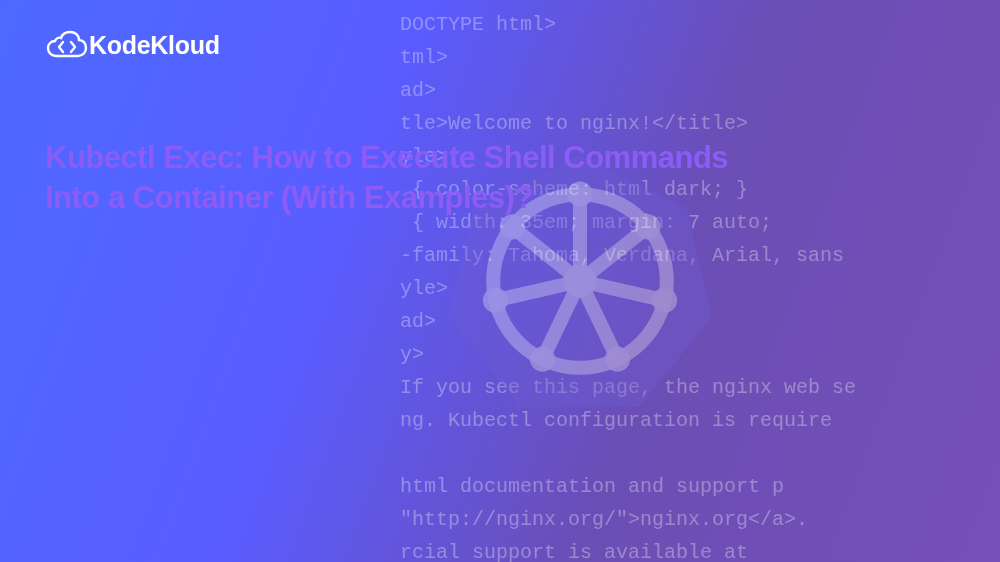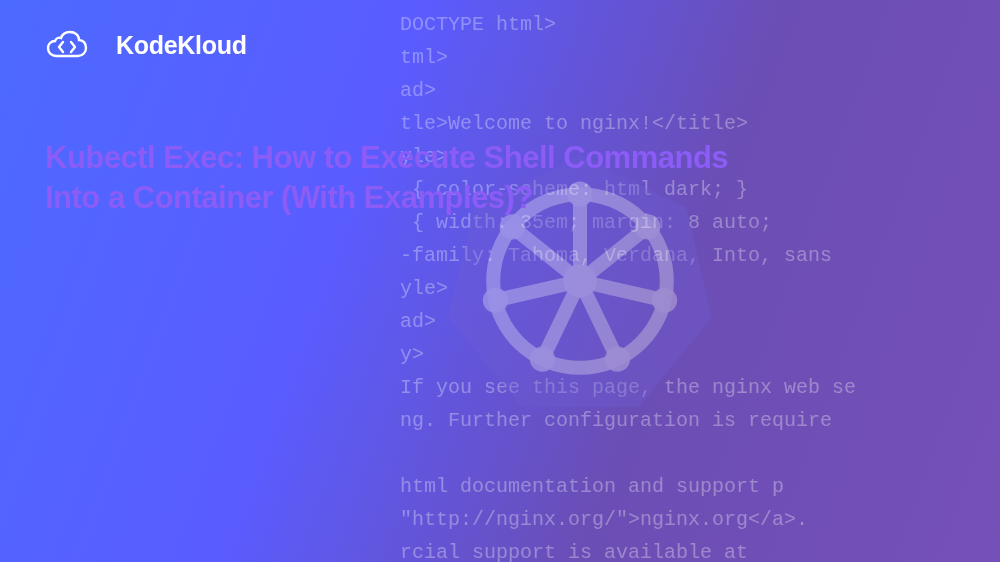--- a/index.html
+++ b/index.html
@@ -46,21 +46,21 @@
       width: 100%;
       height: 100%;
     }
     
     .logo {
       position: absolute;
       top: 30px;
       left: 45px;
       display: flex;
       align-items: flex-end;
-      gap: 27px;
+      gap: 0;
     }
     
     .logo-icon {
       width: 44px;
       height: 30px;
     }
     
     .logo-text {
       color: #ffffff;
       font-size: 25px;
@@ -82,27 +82,27 @@
   </style>
 </head>
 <body>
 
 <div class="bg-code"><span>DOCTYPE html&gt;</span>
 <span>tml&gt;</span>
 <span>ad&gt;</span>
 <span>tle&gt;Welcome to nginx!&lt;/title&gt;</span>
 <span>yle&gt;</span>
 <span> { color-scheme: html dark; }</span>
-<span> { width: 35em; margin: 8 auto;</span>
-<span>-family: Tahoma, Verdana, Into, sans</span>
+<span> { width: 35em; margin: 7 auto;</span>
+<span>-family: Tahoma, Verdana, Arial, sans</span>
 <span>yle&gt;</span>
 <span>ad&gt;</span>
 <span>y&gt;</span>
 <span>If you see this page, the nginx web se</span>
-<span>ng. Further configuration is require</span>
+<span>ng. Kubectl configuration is require</span>
 <span></span>
 <span>html documentation and support p</span>
 <span>"http://nginx.org/"&gt;nginx.org&lt;/a&gt;.</span>
 <span>rcial support is available at</span>
 
 <span></span>
 
 </div>
 
 <div class="kubernetes-icon">

